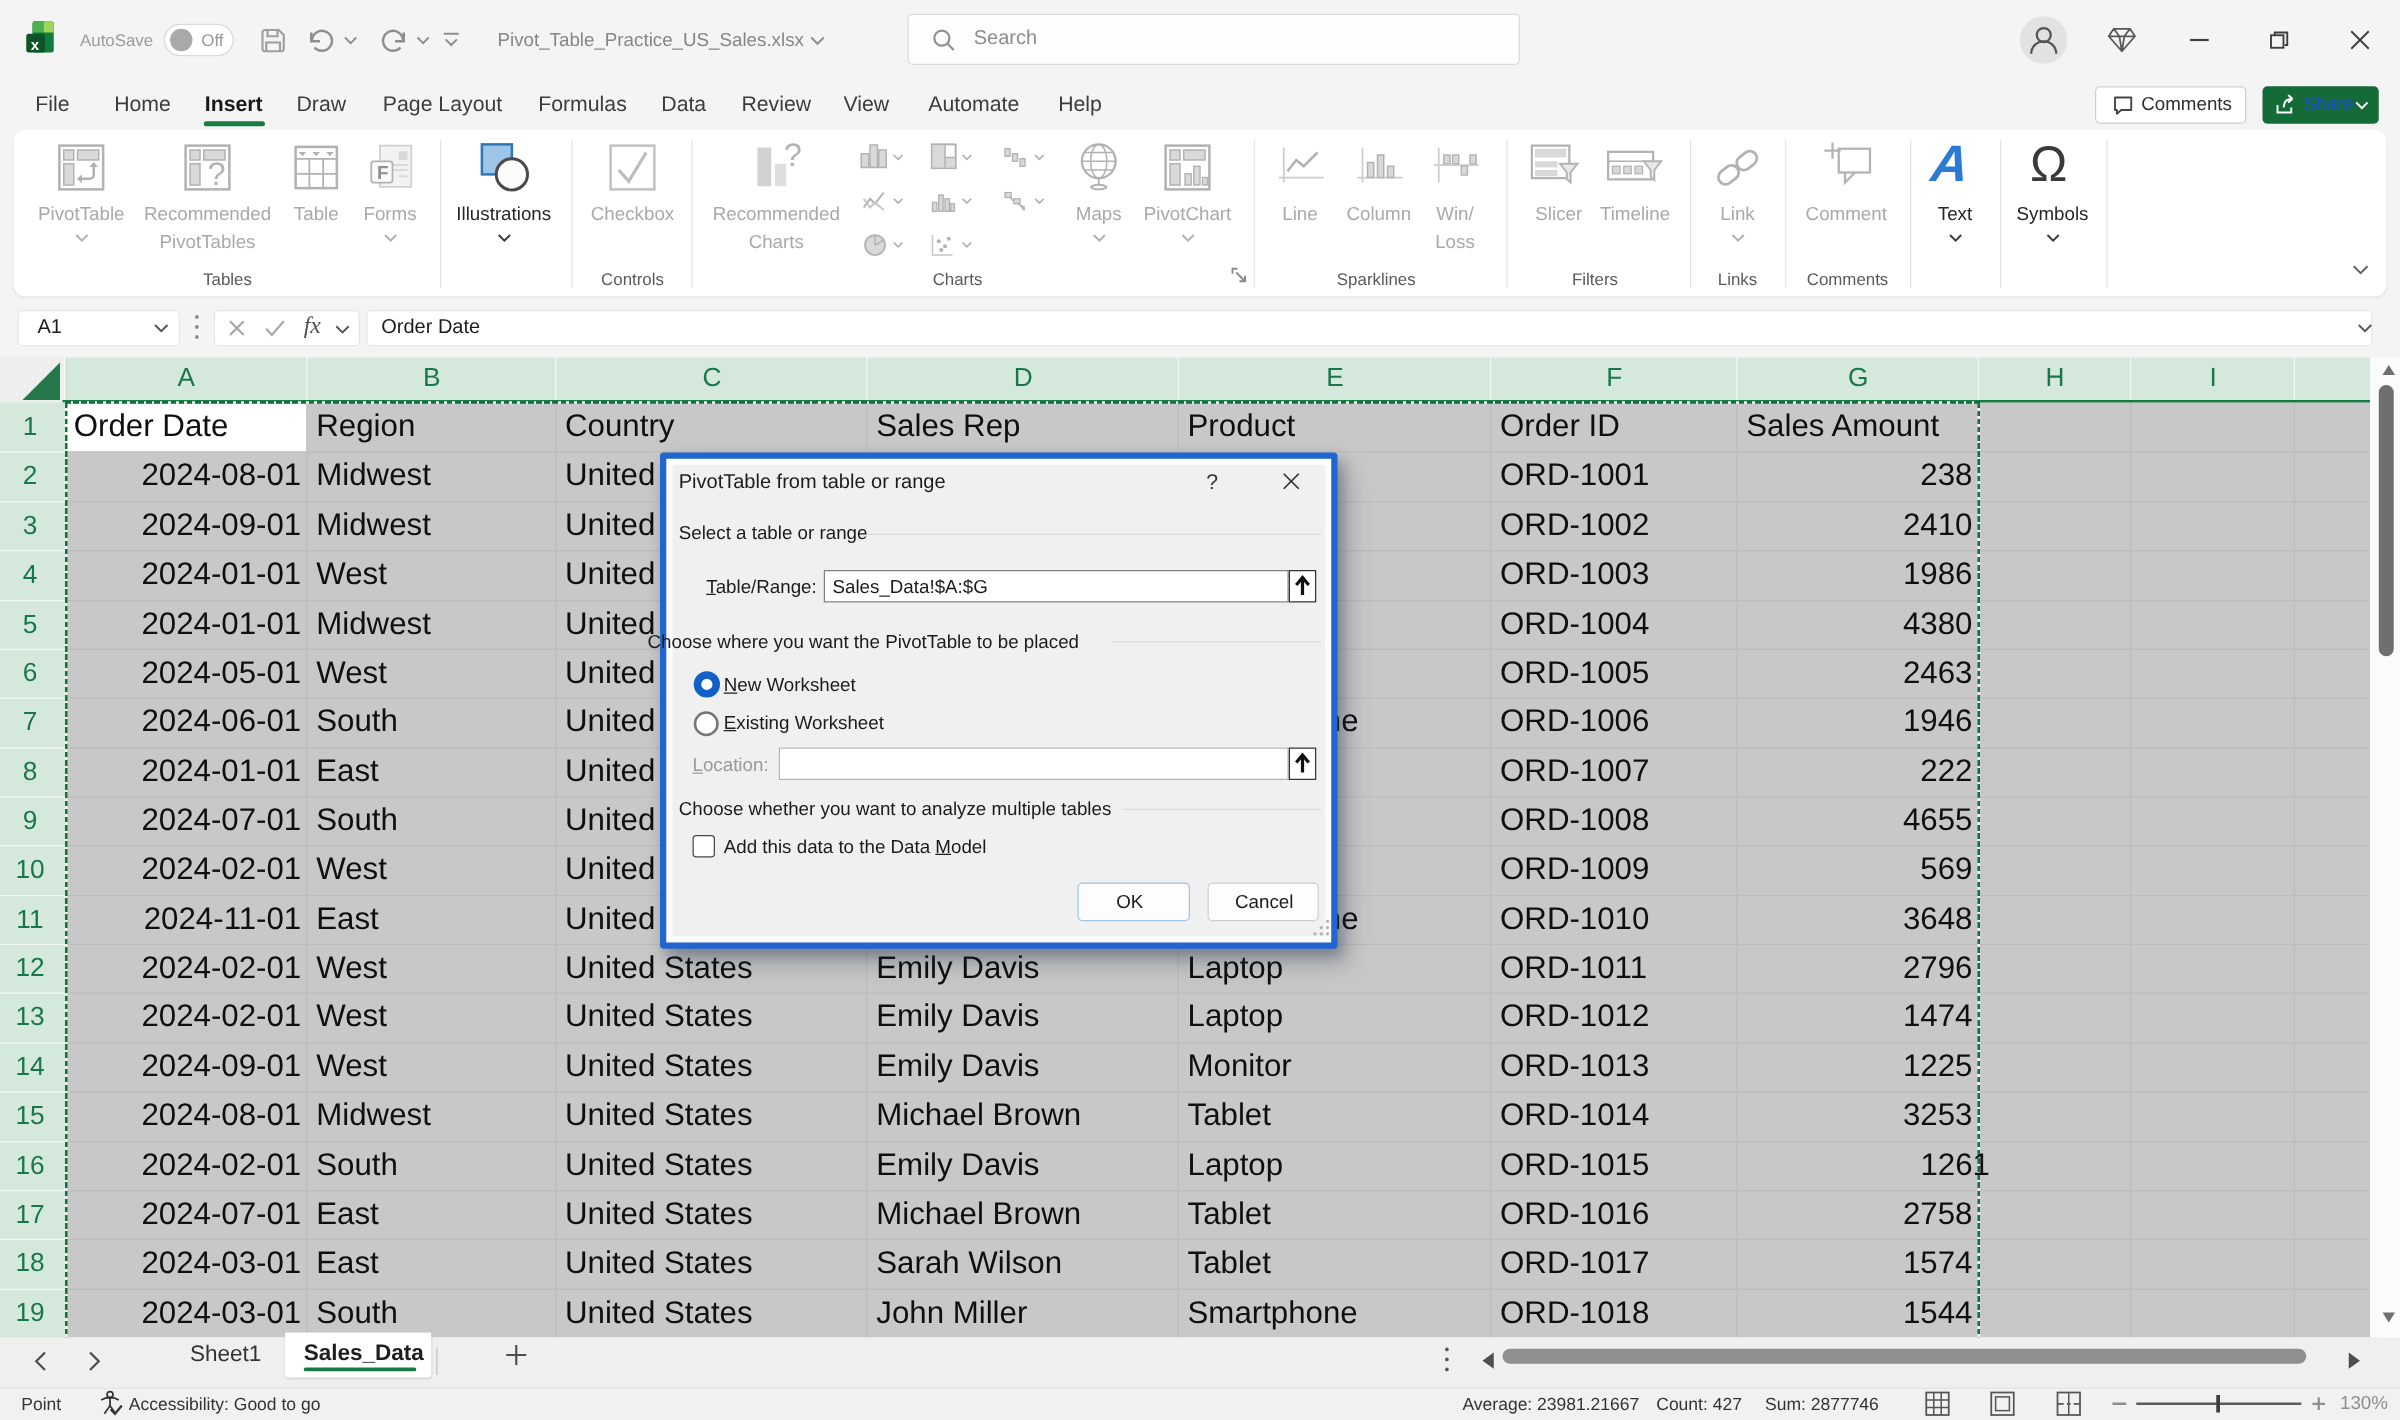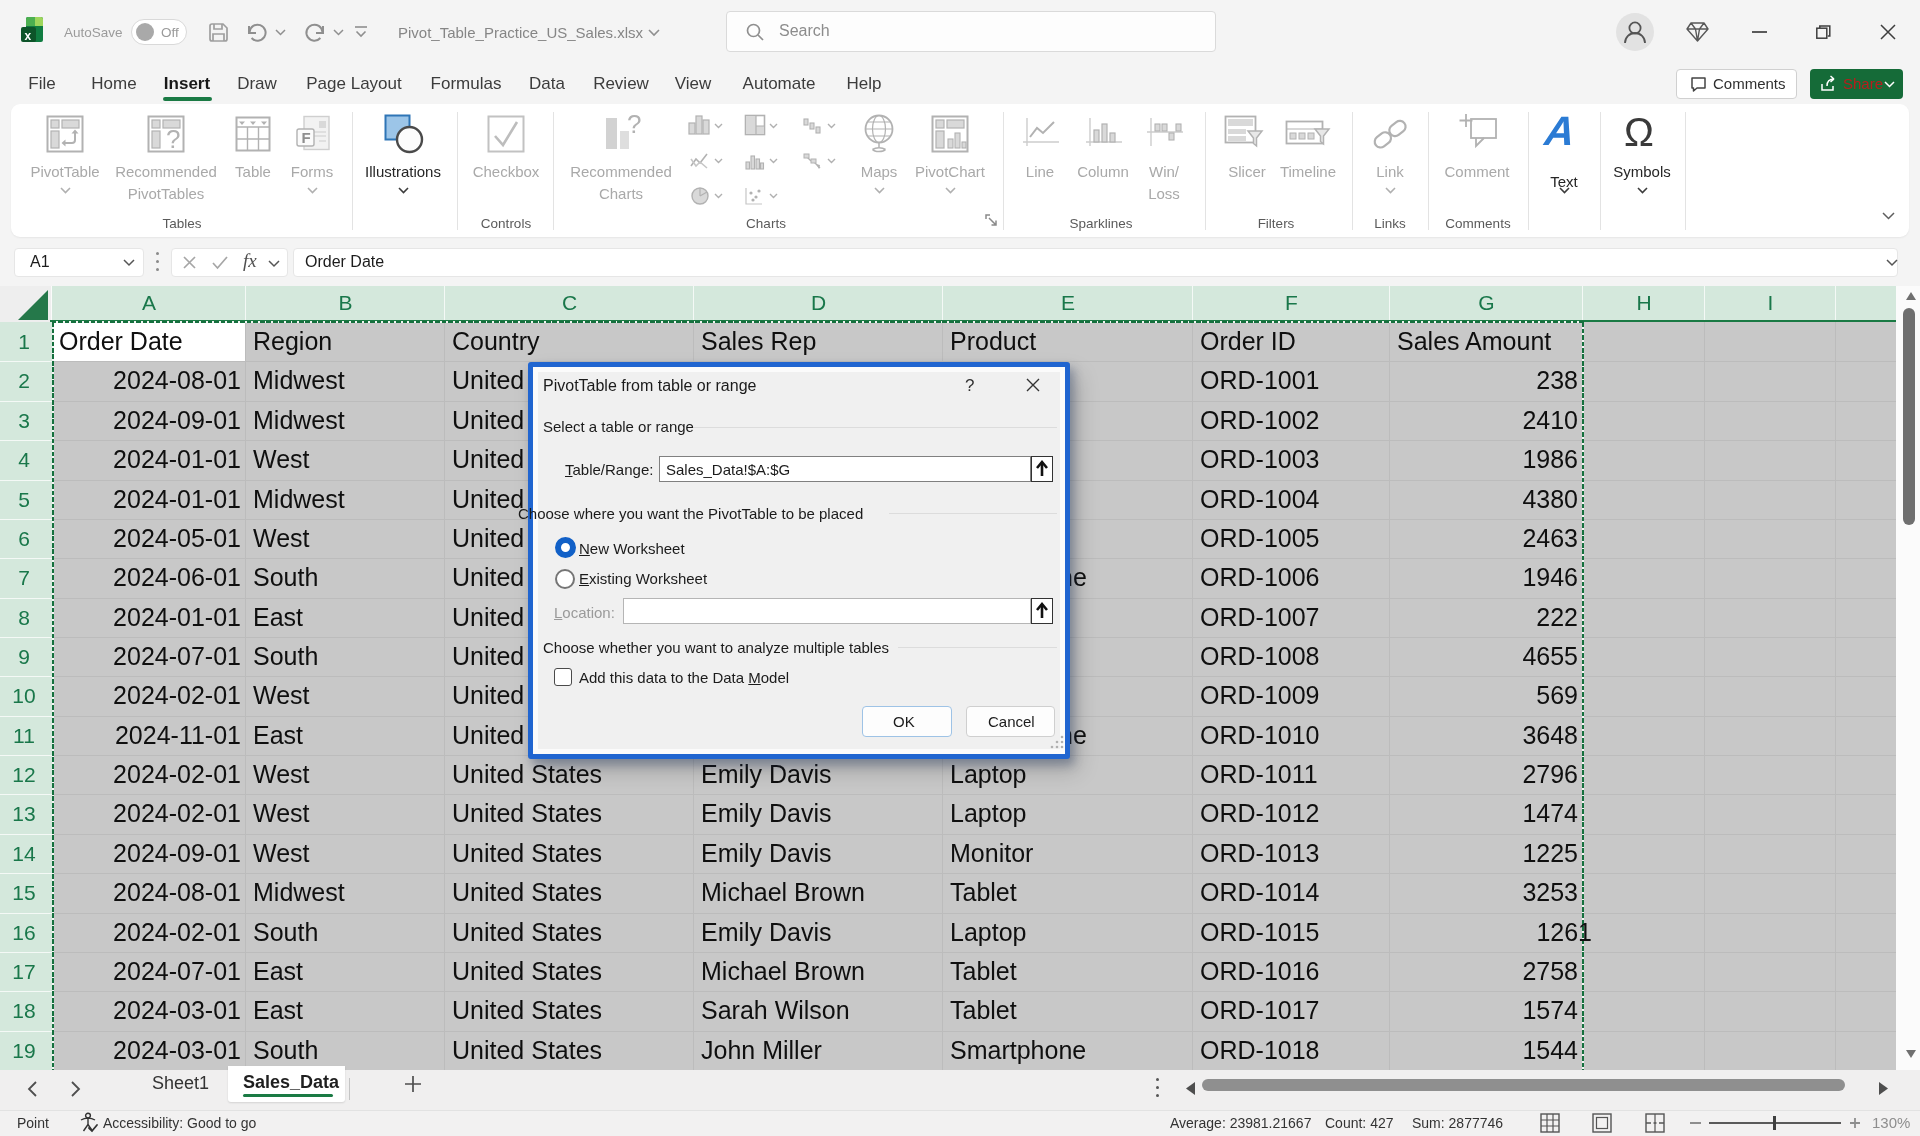--- a/index.html
+++ b/index.html
@@ -92,21 +92,21 @@
 <div class="ab" style="left:1676px;top:69px;width:121px;height:30px;background:#fff;border:1px solid #d0d0d0;border-radius:4px"></div>
 <svg style="left:1690px;top:76px" width="17" height="16">
       <path d="M2 2 h13 v10 h-8 l-3.5 3 v-3 H2 Z" fill="none" stroke="#444" stroke-width="1.5" stroke-linejoin="round"></path>
     </svg>
 <div class="ab nw" style="left:1713px;top:75px;font-size:15px;color:#2f2f2f">Comments</div>
 <div class="ab" style="left:1810px;top:69px;width:93px;height:30px;background:#156b38;border-radius:4px"></div>
 <svg style="left:1820px;top:75px" width="18" height="18">
       <path d="M2 9 v6 h11 v-4" fill="none" stroke="#fff" stroke-width="1.5"></path>
       <path d="M7 11 c0-5 3-7 7-7 M14 4 l-3.5-3 M14 4 l-3.5 3" fill="none" stroke="#fff" stroke-width="1.5"></path>
     </svg>
-<div class="ab nw" style="left:1843px;top:75px;font-size:15px;color:#b91c1c">Share</div>
+<div class="ab nw" style="left:1843px;top:75px;font-size:15px;color:#1d4ed8">Share</div>
 <svg style="left:1884px;top:81px" width="11" height="7">
       <path d="M1 1 l4.5 4.5 L10 1" fill="none" stroke="#fff" stroke-width="1.5"></path>
     </svg>
 <div class="ab" style="left:11px;top:104px;width:1898px;height:133px;background:#fff;border-radius:9px;box-shadow:0 1px 2px rgba(0,0,0,0.06)"></div>
 <svg style="left:46px;top:115px" width="38" height="38">
 <rect x="1.5" y="1.5" width="35" height="35" fill="none" stroke="#b2b2b2" stroke-width="2"></rect>
 <rect x="5" y="5" width="8" height="8" fill="#d9d9d9" stroke="#b2b2b2" stroke-width="1.2"></rect>
 <rect x="16" y="5" width="17" height="8" fill="#d9d9d9" stroke="#b2b2b2" stroke-width="1.2"></rect>
 <rect x="5" y="16" width="8" height="17" fill="#d9d9d9" stroke="#b2b2b2" stroke-width="1.2"></rect>
 <path d="M29 17 v8 a3 3 0 0 1 -3 3 h-8" fill="none" stroke="#b2b2b2" stroke-width="2"></path>
@@ -319,21 +319,21 @@
 <div class="sep" style="left:1428px"></div>
 <svg style="left:1458px;top:113px" width="40" height="40">
 <path d="M8 1 v13 M1.5 7.5 h13" stroke="#b2b2b2" stroke-width="1.8"></path>
 <rect x="13" y="6" width="25" height="19" fill="none" stroke="#b2b2b2" stroke-width="1.8"></rect>
 <path d="M18 25 v8 l8-8" fill="none" stroke="#b2b2b2" stroke-width="1.8"></path>
 </svg>
 <div class="rlab dis" style="left:1477px;top:163px">Comment</div>
 <div class="glab" style="left:1478px;top:216px">Comments</div>
 <div class="sep" style="left:1528px"></div>
 <div class="ab nw" style="left:1545px;top:108px;font-size:41px;font-style:italic;font-weight:bold;color:#2b7bd4;transform:skewX(-6deg)">A</div>
-<div class="rlab ena" style="left:1564px;top:173px">Text</div>
+<div class="rlab ena" style="left:1564px;top:163px">Text</div>
     <svg style="left:1558.5px;top:187px" width="11" height="7">
       <path d="M1 1 l4.5 4.5 L10 1" fill="none" stroke="#3c3c3c" stroke-width="1.6"></path>
     </svg>
 <div class="sep" style="left:1600px"></div>
 <div class="ab nw" style="left:1624px;top:110px;font-size:40px;color:#3a3a3a">Ω</div>
 <div class="rlab ena" style="left:1642px;top:163px">Symbols</div>
     <svg style="left:1636.5px;top:187px" width="11" height="7">
       <path d="M1 1 l4.5 4.5 L10 1" fill="none" stroke="#3c3c3c" stroke-width="1.6"></path>
     </svg>
 <div class="sep" style="left:1685px"></div>

